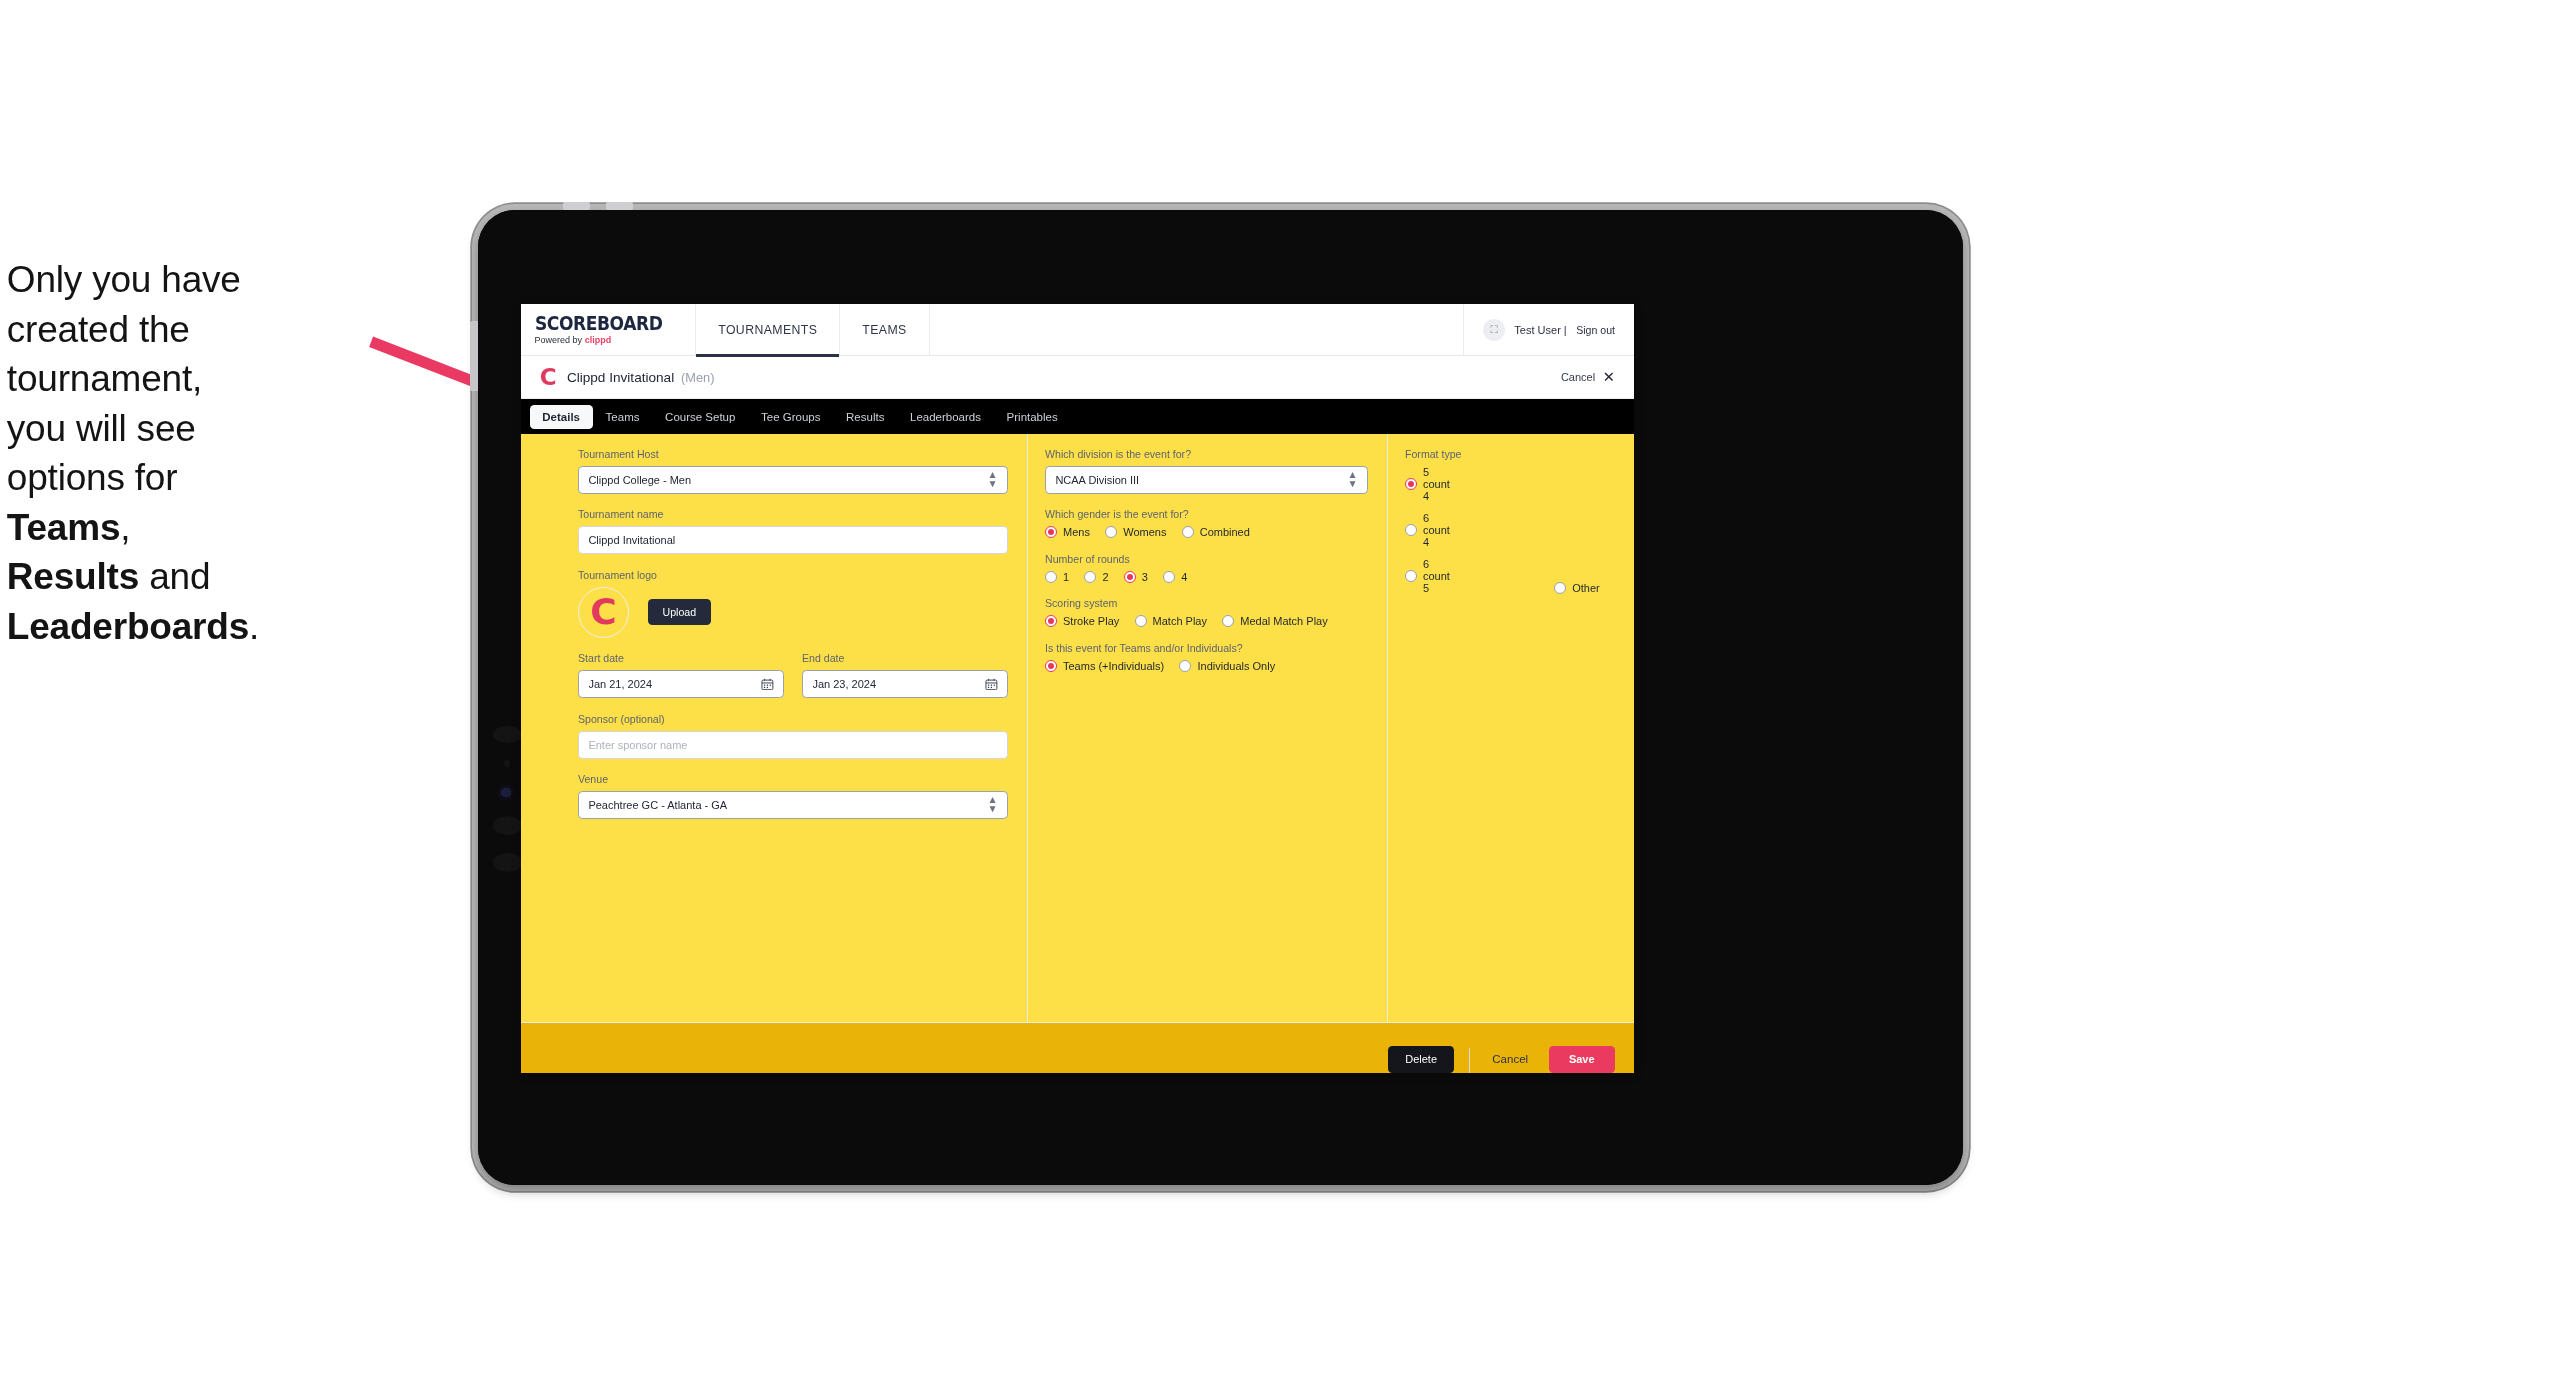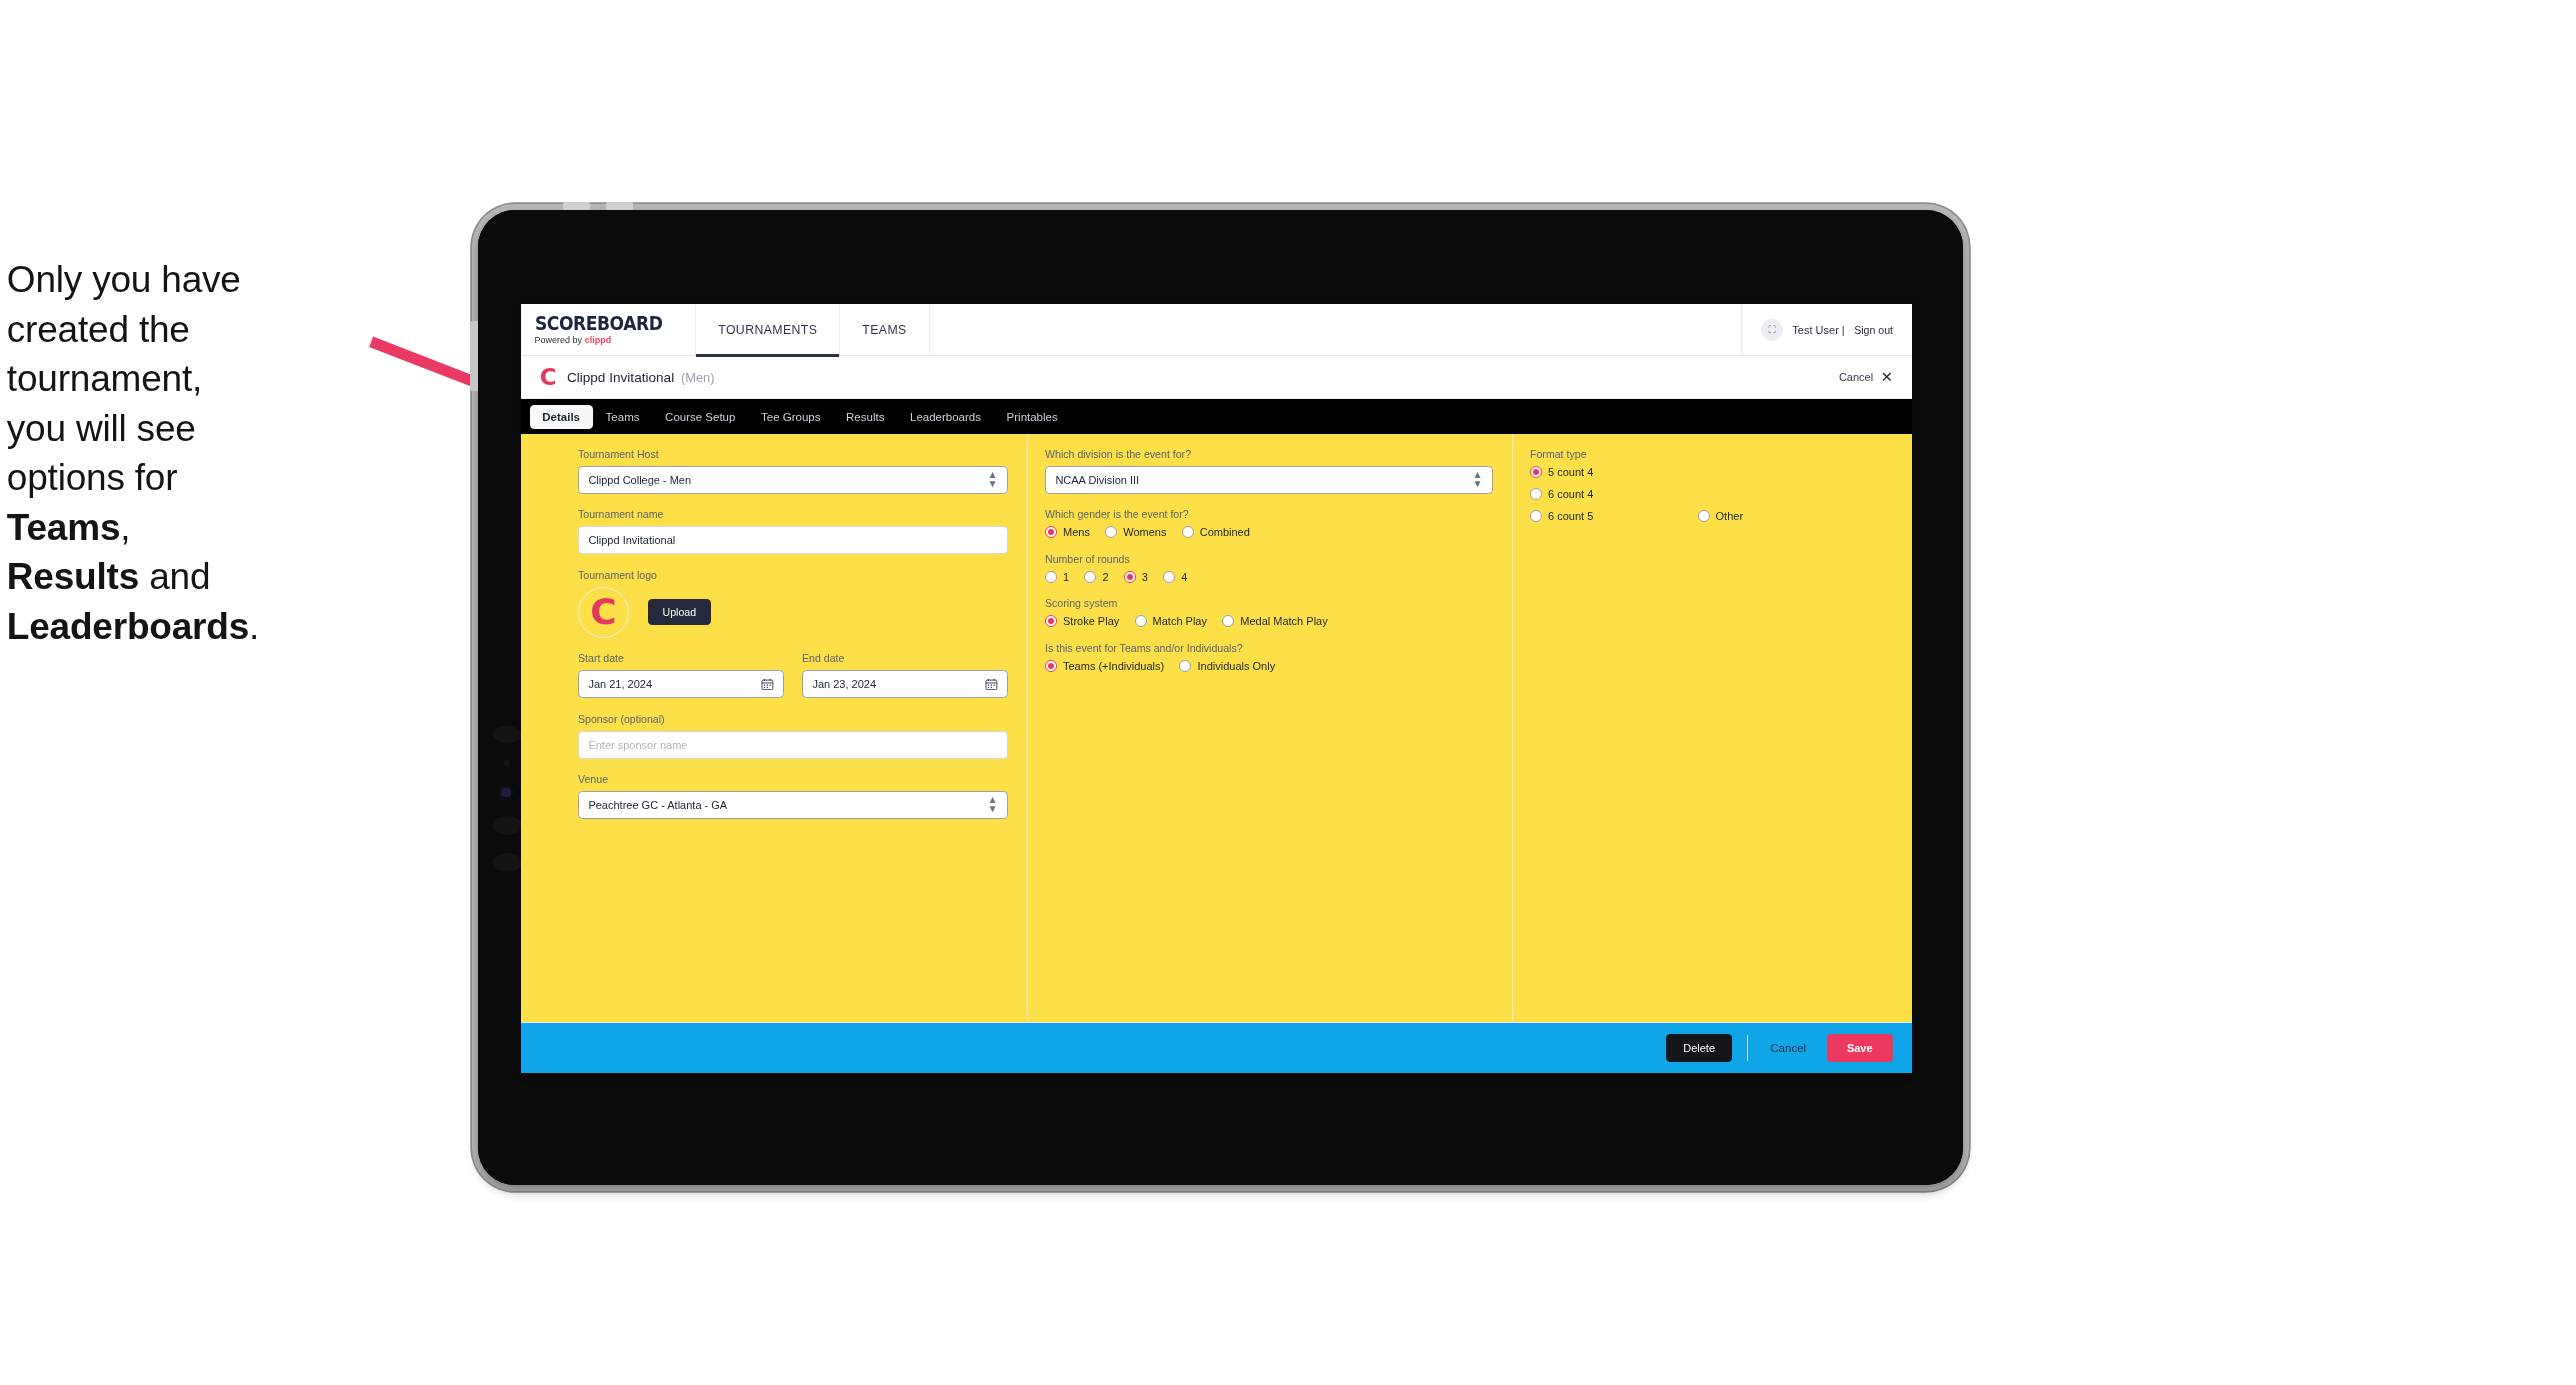--- a/index.html
+++ b/index.html
@@ -54,21 +54,21 @@
   .cd1 { left: 15.3px; top: 516px; width: 29px; height: 17px; }
   .cd2 { left: 25.5px; top: 550px; width: 6.8px; height: 6.8px; }
   .cd3 { left: 20.4px; top: 575px; width: 15.3px; height: 15.3px; background:#1b1d3a; box-shadow: inset 0 0 0 2.6px #0d0d16;}
   .cd4 { left: 15.3px; top: 606px; width: 29px; height: 19px; }
   .cd5 { left: 15.3px; top: 643px; width: 29px; height: 19px; }
 
   
   .app {
     position: absolute;
     left: 43px; top: 94px;
-    width: 1391px; height: 769px;
+    width: 1113px; height: 769px;
     background: #ffffff;
     display: flex; flex-direction: column;
     box-shadow: 0 1.7px 8.5px rgba(0,0,0,0.25);
   }
 
   
   .topnav {
     height: 52px; flex: 0 0 52px;
     display: flex; align-items: stretch;
     border-bottom: 1.7px solid #e6e7ea;
@@ -203,22 +203,22 @@
   }
   .radio-label { font-size: 11px; color: #1f2533; }
 
   .fmt-wrap { display: flex; align-items: flex-end; }
   .fmt-col { display: flex; flex-direction: column; gap: 10.2px; }
   .fmt-col.second { margin-left: 89px; }
 
   
   .footer {
     height: 50px; flex: 0 0 50px;
-    display: flex; align-items: center; justify-content: flex-end;
-    padding: 0 19px; gap: 0; background: #0ea5e9;
+    display: flex; align-items: flex-end; justify-content: flex-end;
+    padding: 0 19px; gap: 0; background: #eab308;
   }
   .btn-delete {
     background: #15161c; color: #fff; font-size: 11px;
     padding: 7.7px 17px; border-radius: 4.3px; cursor: pointer;
   }
   .divider-v { width: 0.9px; height: 25.5px; background: #d9dbe0; margin: 0 15.3px; }
   .btn-cancel { font-size: 11.5px; color: #2b3147; padding: 7.7px 6.8px; cursor: pointer; }
   .btn-save {
     background: #ea3a5f; color: #fff; font-size: 11px; font-weight: 600;
     padding: 7.7px 20.4px; border-radius: 4.3px; margin-left: 13.6px; cursor: pointer;

